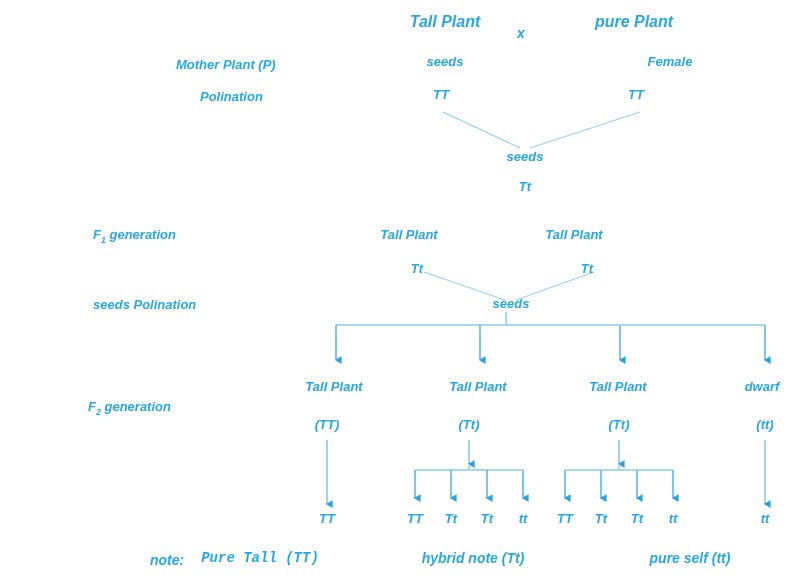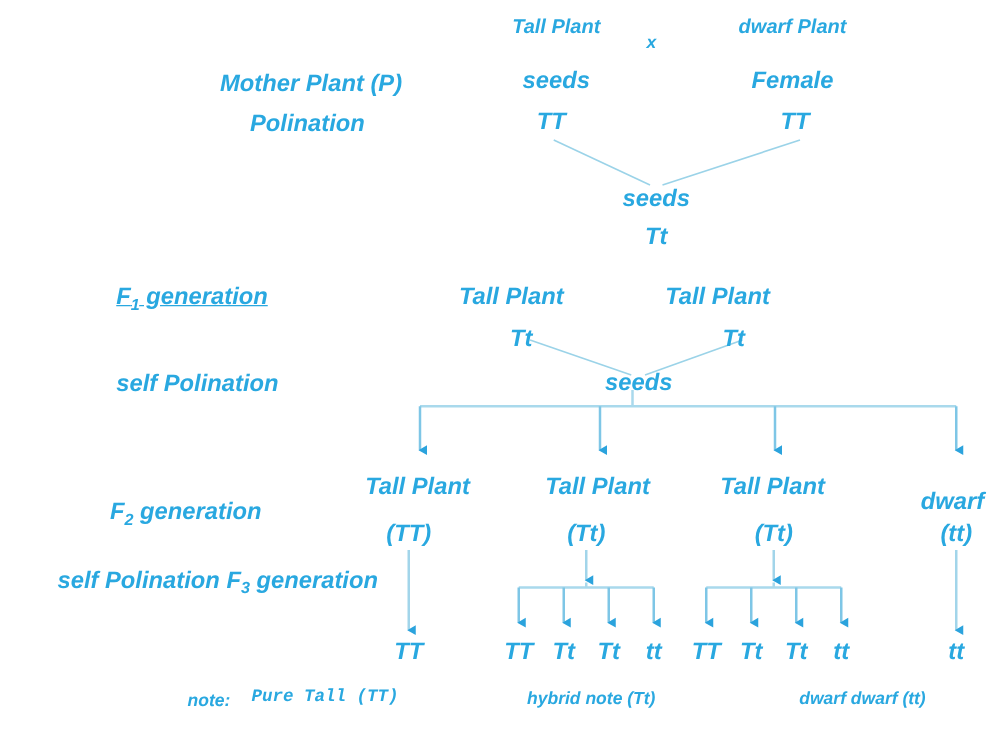--- a/index.html
+++ b/index.html
@@ -19,21 +19,21 @@
   }
   .lbl {
     position: absolute;
     color: #29a8e0;
     font-style: italic;
     font-weight: bold;
     white-space: nowrap;
     line-height: 1;
   }
   .lbl.t16 { font-size: 16px; }
-  .lbl.t15 { font-size: 19px; }
+  .lbl.t15 { font-size: 13px; }
   .lbl.t14 { font-size: 14px; }
   .lbl.center { transform: translateX(-50%); }
   .sub {
     font-size: 0.68em;
     vertical-align: sub;
     font-style: italic;
   }
   svg.wires {
     position: absolute;
     left: 0;
@@ -108,77 +108,74 @@
     <g stroke="#7ec6e6" stroke-width="2" fill="none" marker-end="url(#arrow)">
       <path d="M565,470 L565,498"></path>
       <path d="M601,470 L601,498"></path>
       <path d="M637,470 L637,498"></path>
       <path d="M673,470 L673,498"></path>
     </g>
   </svg>
 
   <div class="lbl t16 center" style="left:445px; top:14px;">Tall Plant</div>
   <div class="lbl t14 center" style="left:521px; top:26px;">x</div>
-  <div class="lbl t16 center" style="left:634px; top:14px;">dwarf  Plant</div>
+  <div class="lbl t16 center" style="left:634px; top:14px;">pure  Plant</div>
 
   <div class="lbl t15 center" style="left:445px; top:55px;">seeds</div>
-  <div class="lbl t15 center" style="left:634px; top:55px;">Female</div>
+  <div class="lbl t15 center" style="left:670px; top:55px;">Female</div>
 
   <div class="lbl t15 center" style="left:441px; top:88px;">TT</div>
   <div class="lbl t15 center" style="left:636px; top:88px;">TT</div>
 
   <div class="lbl t15" style="left:176px; top:58px;">Mother Plant  (P)</div>
   <div class="lbl t15" style="left:200px; top:90px;text-align:right;">Polination</div>
 
   <div class="lbl t15 center" style="left:525px; top:150px;">seeds</div>
   <div class="lbl t15 center" style="left:525px; top:180px;">Tt</div>
 
-  <div class="lbl t15" style="left:93px; top:228px;text-decoration:underline;">
+  <div class="lbl t15" style="left:93px; top:228px;">
     <span>F</span><span class="sub">1</span><span> generation</span>
   </div>
 
   <div class="lbl t15 center" style="left:409px; top:228px;">Tall Plant</div>
   <div class="lbl t15 center" style="left:574px; top:228px;">Tall Plant</div>
 
   <div class="lbl t15 center" style="left:417px; top:262px;">Tt</div>
   <div class="lbl t15 center" style="left:587px; top:262px;">Tt</div>
 
-  <div class="lbl t15" style="left:93px; top:298px;">self Polination</div>
+  <div class="lbl t15" style="left:93px; top:298px;">seeds Polination</div>
   <div class="lbl t15 center" style="left:511px; top:297px;">seeds</div>
 
   <div class="lbl t15" style="left:88px; top:400px;">
     <span>F</span><span class="sub">2</span><span> generation</span>
   </div>
 
   <div class="lbl t15 center" style="left:334px; top:380px;">Tall Plant</div>
   <div class="lbl t15 center" style="left:478px; top:380px;">Tall Plant</div>
   <div class="lbl t15 center" style="left:618px; top:380px;">Tall Plant</div>
-  <div class="lbl t15 center" style="left:762px; top:392px;">dwarf</div>
+  <div class="lbl t15 center" style="left:762px; top:380px;">dwarf</div>
 
   <div class="lbl t15 center" style="left:327px; top:418px;">(TT)</div>
   <div class="lbl t15 center" style="left:469px; top:418px;">(Tt)</div>
   <div class="lbl t15 center" style="left:619px; top:418px;">(Tt)</div>
   <div class="lbl t15 center" style="left:765px; top:418px;">(tt)</div>
 
-  <div class="lbl t15" style="left:46px; top:455px;">
-    <span>self Polination F</span><span class="sub">3</span><span> generation</span>
-  </div>
 
   <div class="lbl t15 center" style="left:327px; top:512px;">TT</div>
 
   <div class="lbl t15 center" style="left:415px; top:512px;">TT</div>
   <div class="lbl t15 center" style="left:451px; top:512px;">Tt</div>
   <div class="lbl t15 center" style="left:487px; top:512px;">Tt</div>
   <div class="lbl t15 center" style="left:523px; top:512px;">tt</div>
 
   <div class="lbl t15 center" style="left:565px; top:512px;">TT</div>
   <div class="lbl t15 center" style="left:601px; top:512px;">Tt</div>
   <div class="lbl t15 center" style="left:637px; top:512px;">Tt</div>
   <div class="lbl t15 center" style="left:673px; top:512px;">tt</div>
 
   <div class="lbl t15 center" style="left:765px; top:512px;">tt</div>
 
   <div class="lbl t14" style="left:110px; top:553px;margin-left:40px;">note:</div>
   <div class="lbl t14 center" style="left:260px; top:551px;font-family:Liberation Mono, monospace;">Pure Tall (TT)</div>
   <div class="lbl t14 center" style="left:473px; top:551px;">hybrid note (Tt)</div>
-  <div class="lbl t14 center" style="left:690px; top:551px;">dwarf dwarf (tt)</div>
+  <div class="lbl t14 center" style="left:690px; top:551px;">pure self (tt)</div>
 
 </div>
 
 </body></html>

